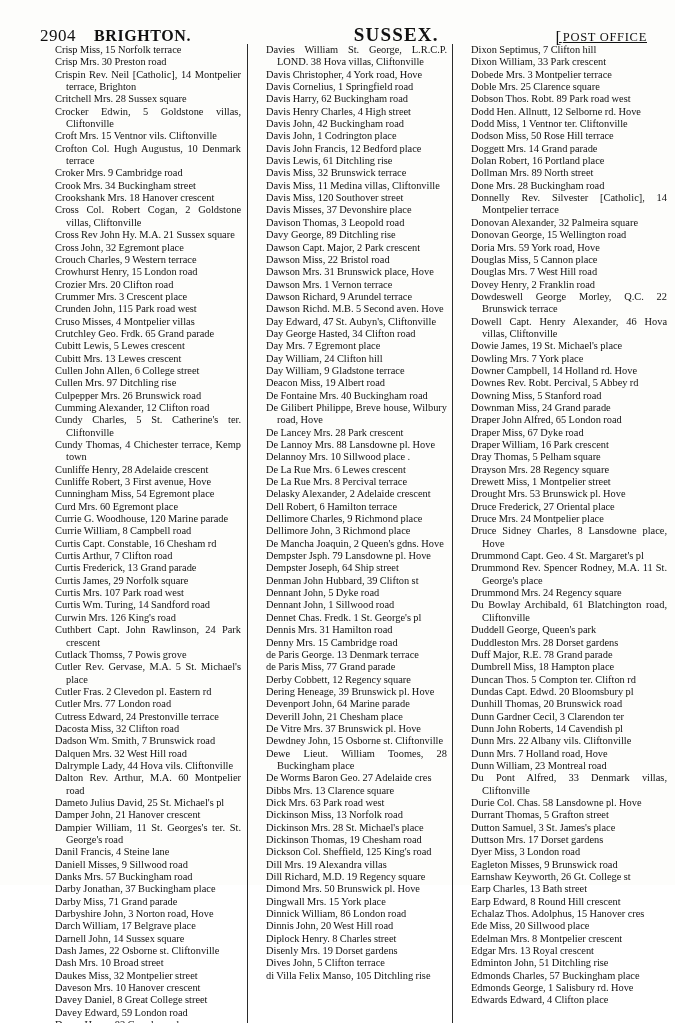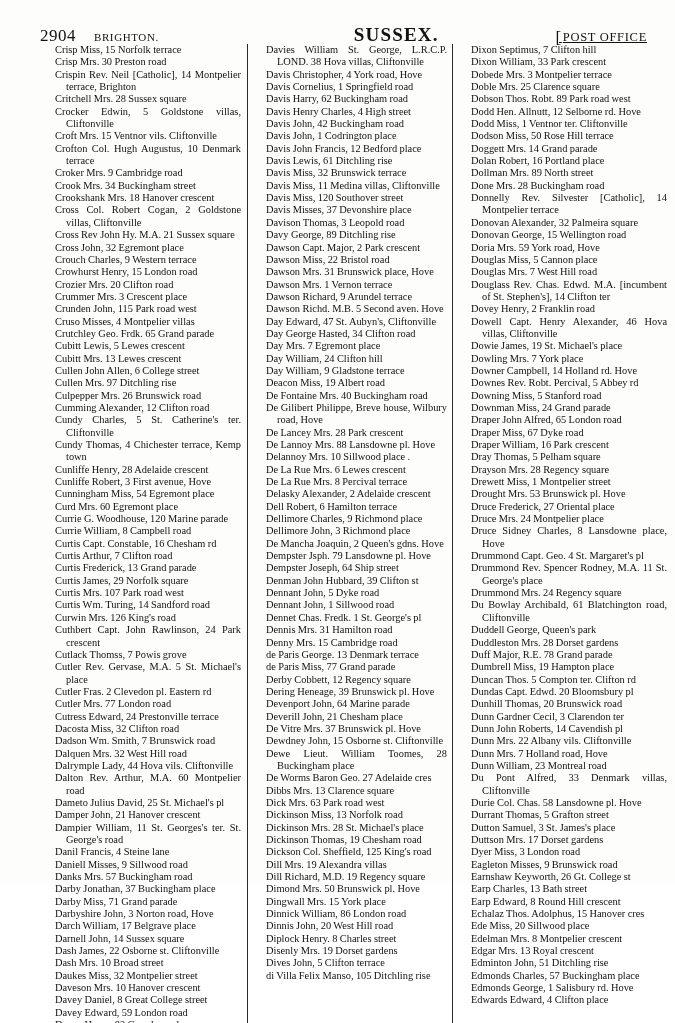--- a/index.html
+++ b/index.html
@@ -36,23 +36,24 @@
     align-items: baseline;
     flex: 0 0 auto;
     width: 215px;
   }
   .folio {
     font-size: 17px;
     letter-spacing: 0.5px;
     margin-right: 18px;
   }
   .head-town {
-    font-size: 11px;
+    font-size: 16px;
     letter-spacing: 0.6px;
     text-transform: uppercase;
+    font-weight: bold;
   }
   .head-center {
     flex: 1 1 auto;
     text-align: center;
     font-size: 19px;
     letter-spacing: 1.2px;
     font-weight: 600;
     padding-right: 18px;
   }
   .head-right {
@@ -613,26 +614,26 @@
         <p class="entry hang justify">
           <span class="l1">Doria Mrs. 59 York road, Hove</span>
         </p>
         <p class="entry hang justify">
           <span class="l1">Douglas Miss, 5 Cannon place</span>
         </p>
         <p class="entry hang justify">
           <span class="l1">Douglas Mrs. 7 West Hill road</span>
         </p>
         <p class="entry hang justify">
-          <span class="l1">Douglass Rev. Chas. Edwd. M.A. [incumbent of St. Stephen's], 14 Clifton ter</span>
-        </p>
-        <p class="entry hang justify">
           <span class="l1">Dovey Henry, 2 Franklin road</span>
         </p>
         <p class="entry hang justify">
+          <span class="l1">Dowdeswell George Morley, Q.C. 22 Brunswick terrace</span>
+        </p>
+        <p class="entry hang justify">
           <span class="l1">Dowell Capt. Henry Alexander, 46 Hova villas, Cliftonville</span>
         </p>
         <p class="entry hang justify">
           <span class="l1">Dowie James, 19 St. Michael's place</span>
         </p>
         <p class="entry hang justify">
           <span class="l1">Dowling Mrs. 7 York place</span>
         </p>
         <p class="entry hang justify">
           <span class="l1">Downer Campbell, 14 Holland rd. Hove</span>
@@ -691,21 +692,21 @@
         <p class="entry hang justify">
           <span class="l1">Duddell George, Queen's park</span>
         </p>
         <p class="entry hang justify">
           <span class="l1">Duddleston Mrs. 28 Dorset gardens</span>
         </p>
         <p class="entry hang justify">
           <span class="l1">Duff Major, R.E. 78 Grand parade</span>
         </p>
         <p class="entry hang justify">
-          <span class="l1">Dumbrell Miss, 19 Hampton place</span>
+          <span class="l1">Dumbrell Miss, 18 Hampton place</span>
         </p>
         <p class="entry hang justify">
           <span class="l1">Duncan Thos. 5 Compton ter. Clifton rd</span>
         </p>
         <p class="entry hang justify">
           <span class="l1">Dundas Capt. Edwd. 20 Bloomsbury pl</span>
         </p>
         <p class="entry hang justify">
           <span class="l1">Dunhill Thomas, 20 Brunswick road</span>
         </p>

